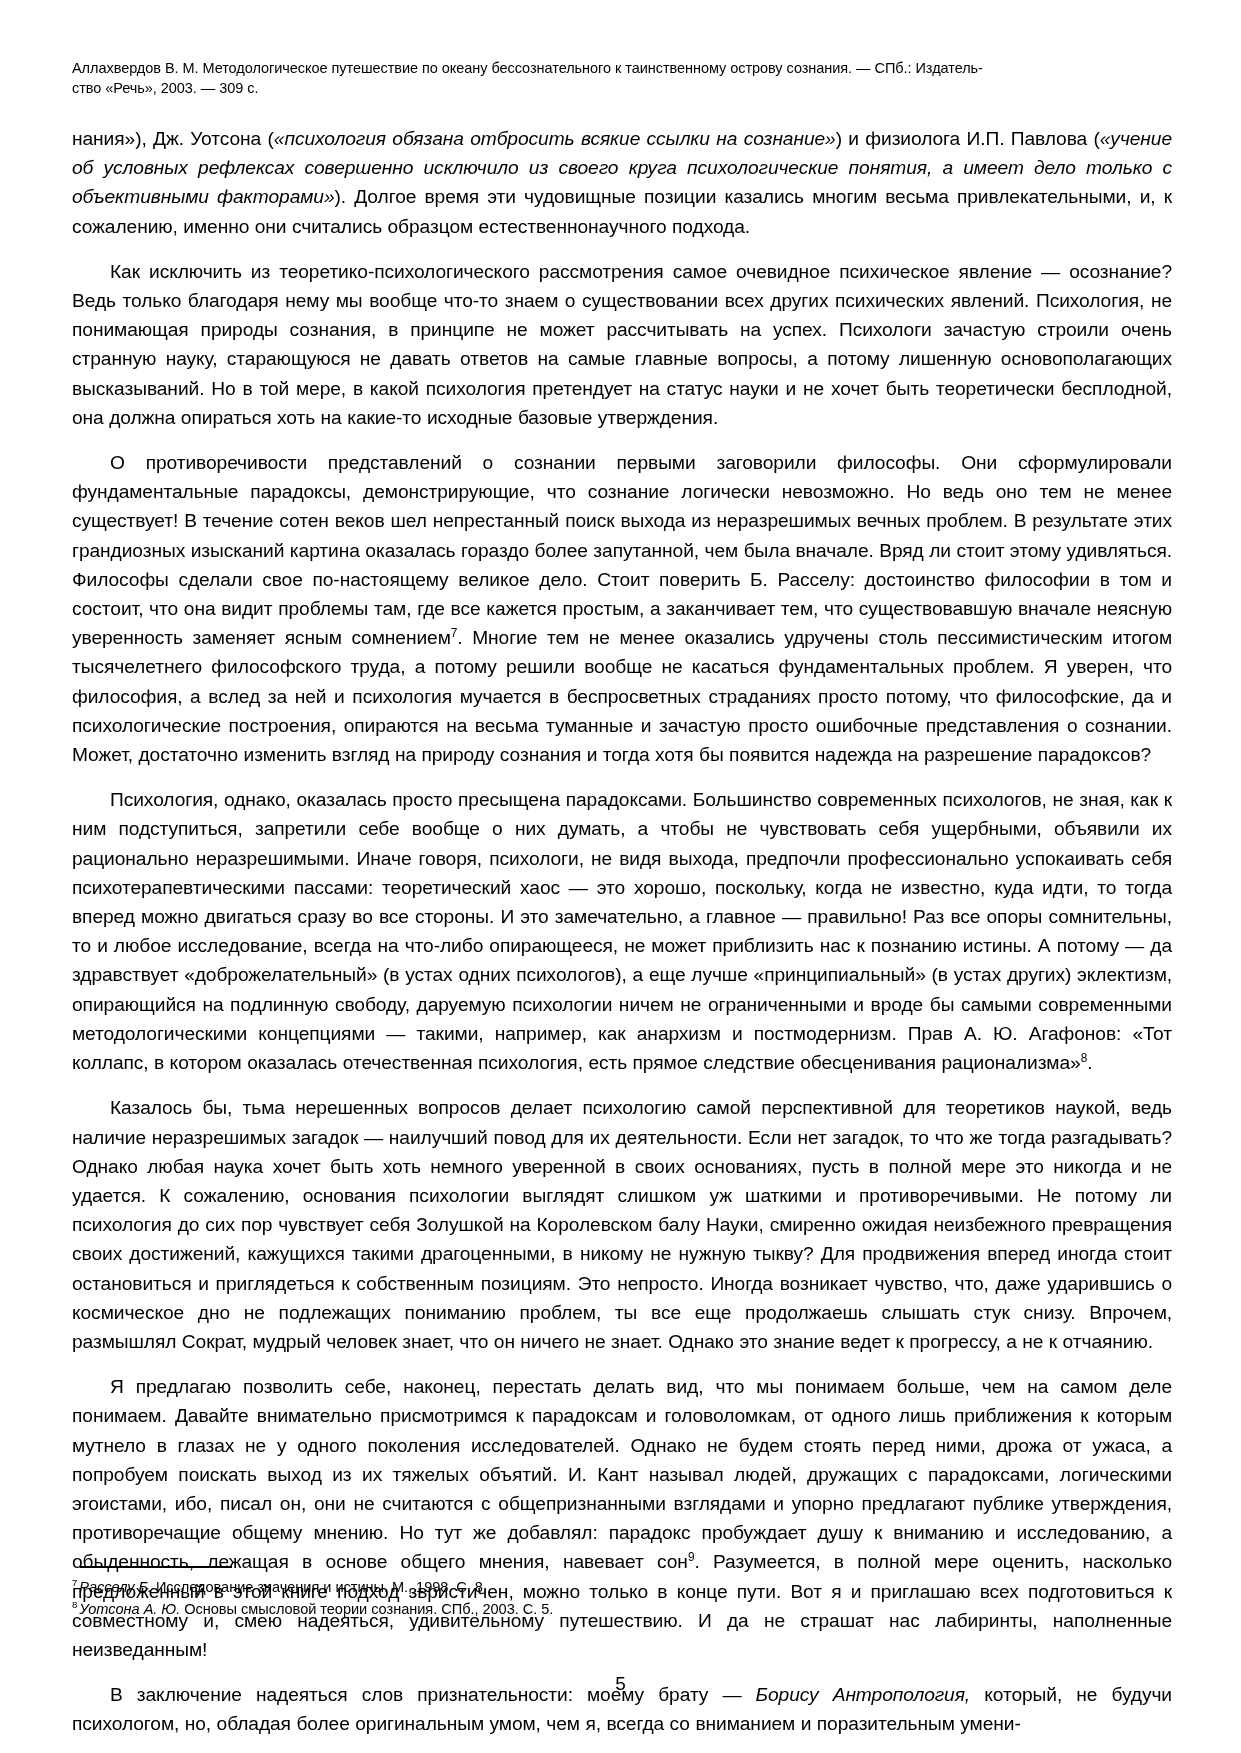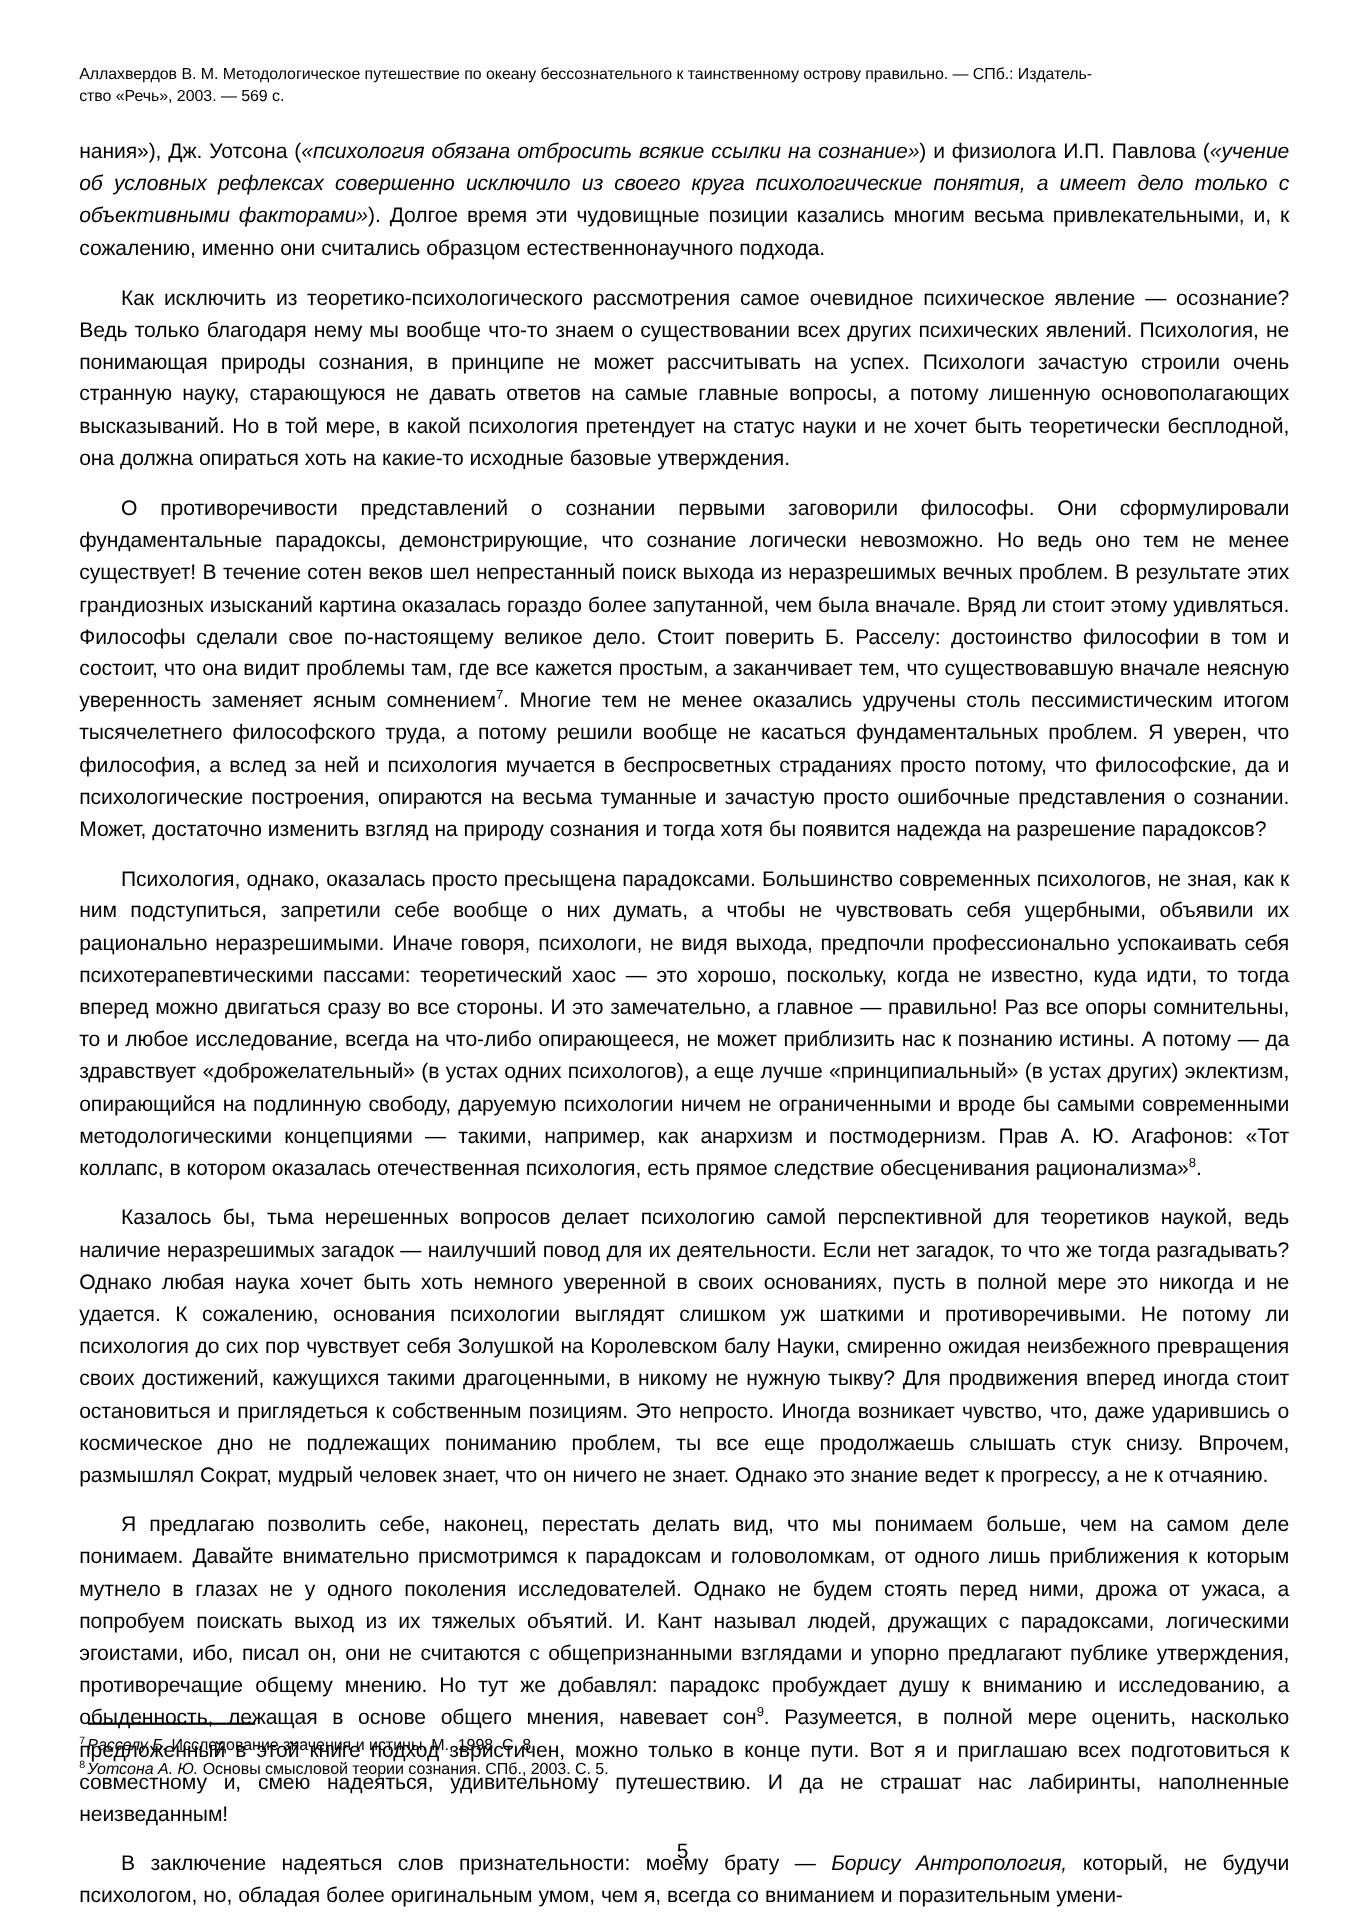--- a/index.html
+++ b/index.html
@@ -94,22 +94,22 @@
   }
 </style>
 </head>
 <body>
 
 <div class="page">
 
   <div class="content">
 
     <div class="running-head">
-      <span class="rh-line">Аллахвердов В. М. Методологическое путешествие по океану бессознательного к таинственному острову правильно. — СПб.: Издатель-</span>
-      <span class="rh-line">ство «Речь», 2003. — 569 с.</span>
+      <span class="rh-line">Аллахвердов В. М. Методологическое путешествие по океану бессознательного к таинственному острову сознания. — СПб.: Издатель-</span>
+      <span class="rh-line">ство «Речь», 2003. — 309 с.</span>
     </div>
 
     <div class="body-text" id="body-text">
         <p class=""><span>нания»), Дж. Уотсона (</span><i>«психология обязана отбросить всякие ссылки на сознание»</i><span>) и физиолога И.П. Павлова (</span><i>«учение об условных рефлексах совершенно исключило из своего круга психологические понятия, а имеет дело только с объективными факторами»</i><span>). Долгое время эти чудовищные позиции казались многим весьма привлекательными, и, к сожалению, именно они считались образцом естественнонаучного подхода.</span></p>
         <p class="indent"><span>Как исключить из теоретико-психологического рассмотрения самое очевидное психическое явление — осознание? Ведь только благодаря нему мы вообще что-то знаем о существовании всех других психических явлений. Психология, не понимающая природы сознания, в принципе не может рассчитывать на успех. Психологи зачастую строили очень странную науку, старающуюся не давать ответов на самые главные вопросы, а потому лишенную основополагающих высказываний. Но в той мере, в какой психология претендует на статус науки и не хочет быть теоретически бесплодной, она должна опираться хоть на какие-то исходные базовые утверждения.</span></p>
         <p class="indent"><span>О противоречивости представлений о сознании первыми заговорили философы. Они сформулировали фундаментальные парадоксы, демонстрирующие, что сознание логически невозможно. Но ведь оно тем не менее существует! В течение сотен веков шел непрестанный поиск выхода из неразрешимых вечных проблем. В результате этих грандиозных изысканий картина оказалась гораздо более запутанной, чем была вначале. Вряд ли стоит этому удивляться. Философы сделали свое по-настоящему великое дело. Стоит поверить Б. Расселу: достоинство философии в том и состоит, что она видит проблемы там, где все кажется простым, а заканчивает тем, что существовавшую вначале неясную уверенность заменяет ясным сомнением</span><sup>7</sup><span>. Многие тем не менее оказались удручены столь пессимистическим итогом тысячелетнего философского труда, а потому решили вообще не касаться фундаментальных проблем. Я уверен, что философия, а вслед за ней и психология мучается в беспросветных страданиях просто потому, что философские, да и психологические построения, опираются на весьма туманные и зачастую просто ошибочные представления о сознании. Может, достаточно изменить взгляд на природу сознания и тогда хотя бы появится надежда на разрешение парадоксов?</span></p>
         <p class="indent"><span>Психология, однако, оказалась просто пресыщена парадоксами. Большинство современных психологов, не зная, как к ним подступиться, запретили себе вообще о них думать, а чтобы не чувствовать себя ущербными, объявили их рационально неразрешимыми. Иначе говоря, психологи, не видя выхода, предпочли профессионально успокаивать себя психотерапевтическими пассами: теоретический хаос — это хорошо, поскольку, когда не известно, куда идти, то тогда вперед можно двигаться сразу во все стороны. И это замечательно, а главное — правильно! Раз все опоры сомнительны, то и любое исследование, всегда на что-либо опирающееся, не может приблизить нас к познанию истины. А потому — да здравствует «доброжелательный» (в устах одних психологов), а еще лучше «принципиальный» (в устах других) эклектизм, опирающийся на подлинную свободу, даруемую психологии ничем не ограниченными и вроде бы самыми современными методологическими концепциями — такими, например, как анархизм и постмодернизм. Прав А. Ю. Агафонов: «Тот коллапс, в котором оказалась отечественная психология, есть прямое следствие обесценивания рационализма»</span><sup>8</sup><span>.</span></p>
         <p class="indent"><span>Казалось бы, тьма нерешенных вопросов делает психологию самой перспективной для теоретиков наукой, ведь наличие неразрешимых загадок — наилучший повод для их деятельности. Если нет загадок, то что же тогда разгадывать? Однако любая наука хочет быть хоть немного уверенной в своих основаниях, пусть в полной мере это никогда и не удается. К сожалению, основания психологии выглядят слишком уж шаткими и противоречивыми. Не потому ли психология до сих пор чувствует себя Золушкой на Королевском балу Науки, смиренно ожидая неизбежного превращения своих достижений, кажущихся такими драгоценными, в никому не нужную тыкву? Для продвижения вперед иногда стоит остановиться и приглядеться к собственным позициям. Это непросто. Иногда возникает чувство, что, даже ударившись о космическое дно не подлежащих пониманию проблем, ты все еще продолжаешь слышать стук снизу. Впрочем, размышлял Сократ, мудрый человек знает, что он ничего не знает. Однако это знание ведет к прогрессу, а не к отчаянию.</span></p>
         <p class="indent"><span>Я предлагаю позволить себе, наконец, перестать делать вид, что мы понимаем больше, чем на самом деле понимаем. Давайте внимательно присмотримся к парадоксам и головоломкам, от одного лишь приближения к которым мутнело в глазах не у одного поколения исследователей. Однако не будем стоять перед ними, дрожа от ужаса, а попробуем поискать выход из их тяжелых объятий. И. Кант называл людей, дружащих с парадоксами, логическими эгоистами, ибо, писал он, они не считаются с общепризнанными взглядами и упорно предлагают публике утверждения, противоречащие общему мнению. Но тут же добавлял: парадокс пробуждает душу к вниманию и исследованию, а обыденность, лежащая в основе общего мнения, навевает сон</span><sup>9</sup><span>. Разумеется, в полной мере оценить, насколько предложенный в этой книге подход звристичен, можно только в конце пути. Вот я и приглашаю всех подготовиться к совместному и, смею надеяться, удивительному путешествию. И да не страшат нас лабиринты, наполненные неизведанным!</span></p>
         <p class="indent"><span>В заключение надеяться слов признательности: моему брату — </span><i>Борису Антропология,</i><span> который, не будучи психологом, но, обладая более оригинальным умом, чем я, всегда со вниманием и поразительным умени-</span></p>

